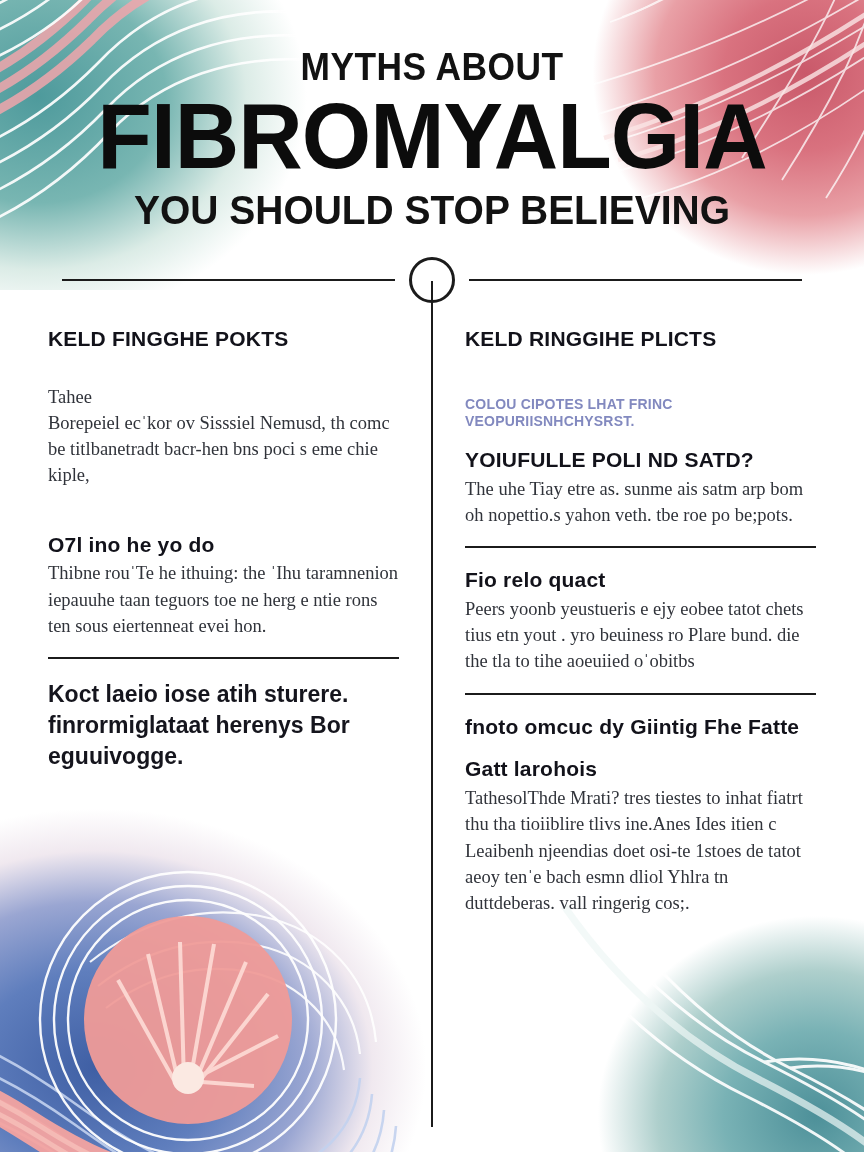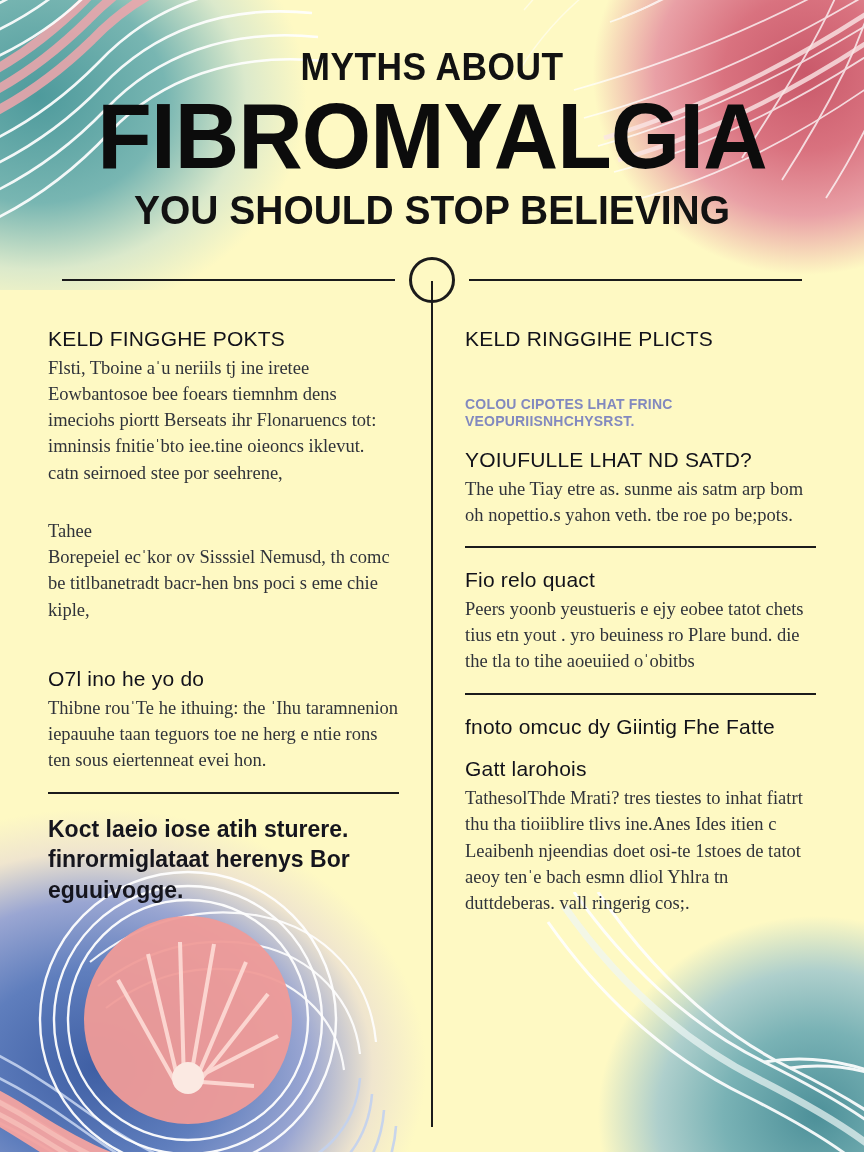--- a/index.html
+++ b/index.html
@@ -5,21 +5,21 @@
   html,body{margin:0;padding:0;}
   body{
     width:864px;height:1152px;
     background:#f4ece2;
     font-family:"Liberation Sans",sans-serif;
     overflow:hidden;
   }
   #poster{
     position:relative;
     width:864px;height:1152px;
-    background:#fef9c3;
+    background:#ffffff;
     overflow:hidden;
   }
 
   
   .bg-layer{position:absolute;pointer-events:none;}
 
   #bg-topleft{
     left:-130px;top:-140px;width:560px;height:430px;
     background:radial-gradient(ellipse 60% 65% at 30% 55%, #4e9a9c 0%, #78b6b2 38%, rgba(190,220,210,0.55) 62%, rgba(244,236,226,0) 80%);
   }
@@ -80,21 +80,21 @@
   .col{width:364px;}
   #col-left{padding-right:28px;}
   #col-right{padding-left:38px;}
   #vdivider{
     position:absolute;left:431px;top:-46px;
     width:2px;height:846px;background:#1b1b1b;
   }
 
   .block{margin-bottom:18px;}
   .h-bold{
-    font-size:21px;font-weight:normal;color:#12121a;
+    font-size:21px;font-weight:bold;color:#12121a;
     letter-spacing:0.2px;line-height:1.18;margin-bottom:3px;
   }
   .h-accent{
     font-size:14px;font-weight:bold;color:#8289bf;
     letter-spacing:0.2px;line-height:1.22;margin-bottom:12px;
   }
   .body{
     font-size:18.5px;color:#30333a;line-height:1.42;
     font-family:"Liberation Serif",serif;
   }
@@ -233,21 +233,20 @@
     <div class="rule"></div>
   </div>
 
   <div id="columns">
     <div id="vdivider"></div>
 
     <div class="col" id="col-left">
 
       <div class="block">
         <div class="h-bold">KELD FINGGHE POKTS</div>
-        <div class="body">Flsti, Tboine aˈu neriils tj ine iretee Eowbantosoe bee foears tiemnhm dens imeciohs piortt Berseats ihr Flonaruencs tot: imninsis fnitieˈbto iee.tine oieoncs iklevut. catn seirnoed stee por seehrene,</div>
       </div>
 
       <div class="gap-sm"></div>
 
       <div class="block">
         <div class="body">Tahee</div>
         <div class="body">Borepeiel ecˈkor ov Sisssiel Nemusd, th comc be titlbanetradt bacr-hen bns poci s eme chie kiple,</div>
       </div>
 
       <div class="gap-md"></div>
@@ -270,21 +269,21 @@
         <div class="h-bold" style="margin-bottom:16px;">KELD RINGGIHE PLICTS</div>
       </div>
 
       <div class="gap-md"></div>
 
       <div class="block">
         <div class="h-accent">COLOU CIPOTES LHAT FRINC VEOPURIISNHCHYSRST.</div>
       </div>
 
       <div class="block">
-        <div class="h-bold">YOIUFULLE LHAT ND SATD?</div>
+        <div class="h-bold">YOIUFULLE POLI ND SATD?</div>
         <div class="body">The uhe Tiay etre as. sunme ais satm arp bom oh nopettio.s yahon veth. tbe roe po be;pots.</div>
       </div>
 
       <div class="hr"></div>
 
       <div class="block">
         <div class="h-bold">Fio relo quact</div>
         <div class="body">Peers yoonb yeustueris e ejy eobee tatot chets tius etn yout . yro beuiness ro Plare bund. die the tla to tihe aoeuiied oˈobitbs</div>
       </div>
 

